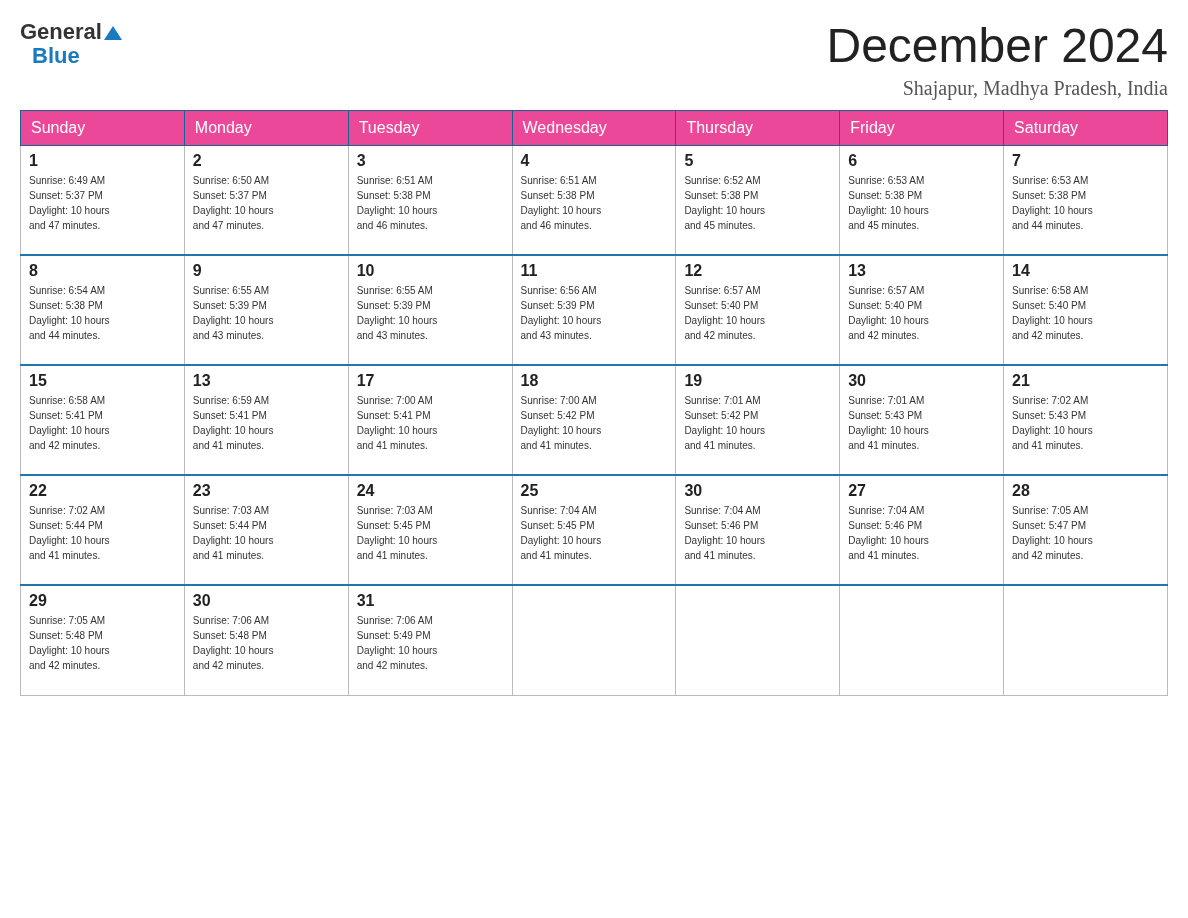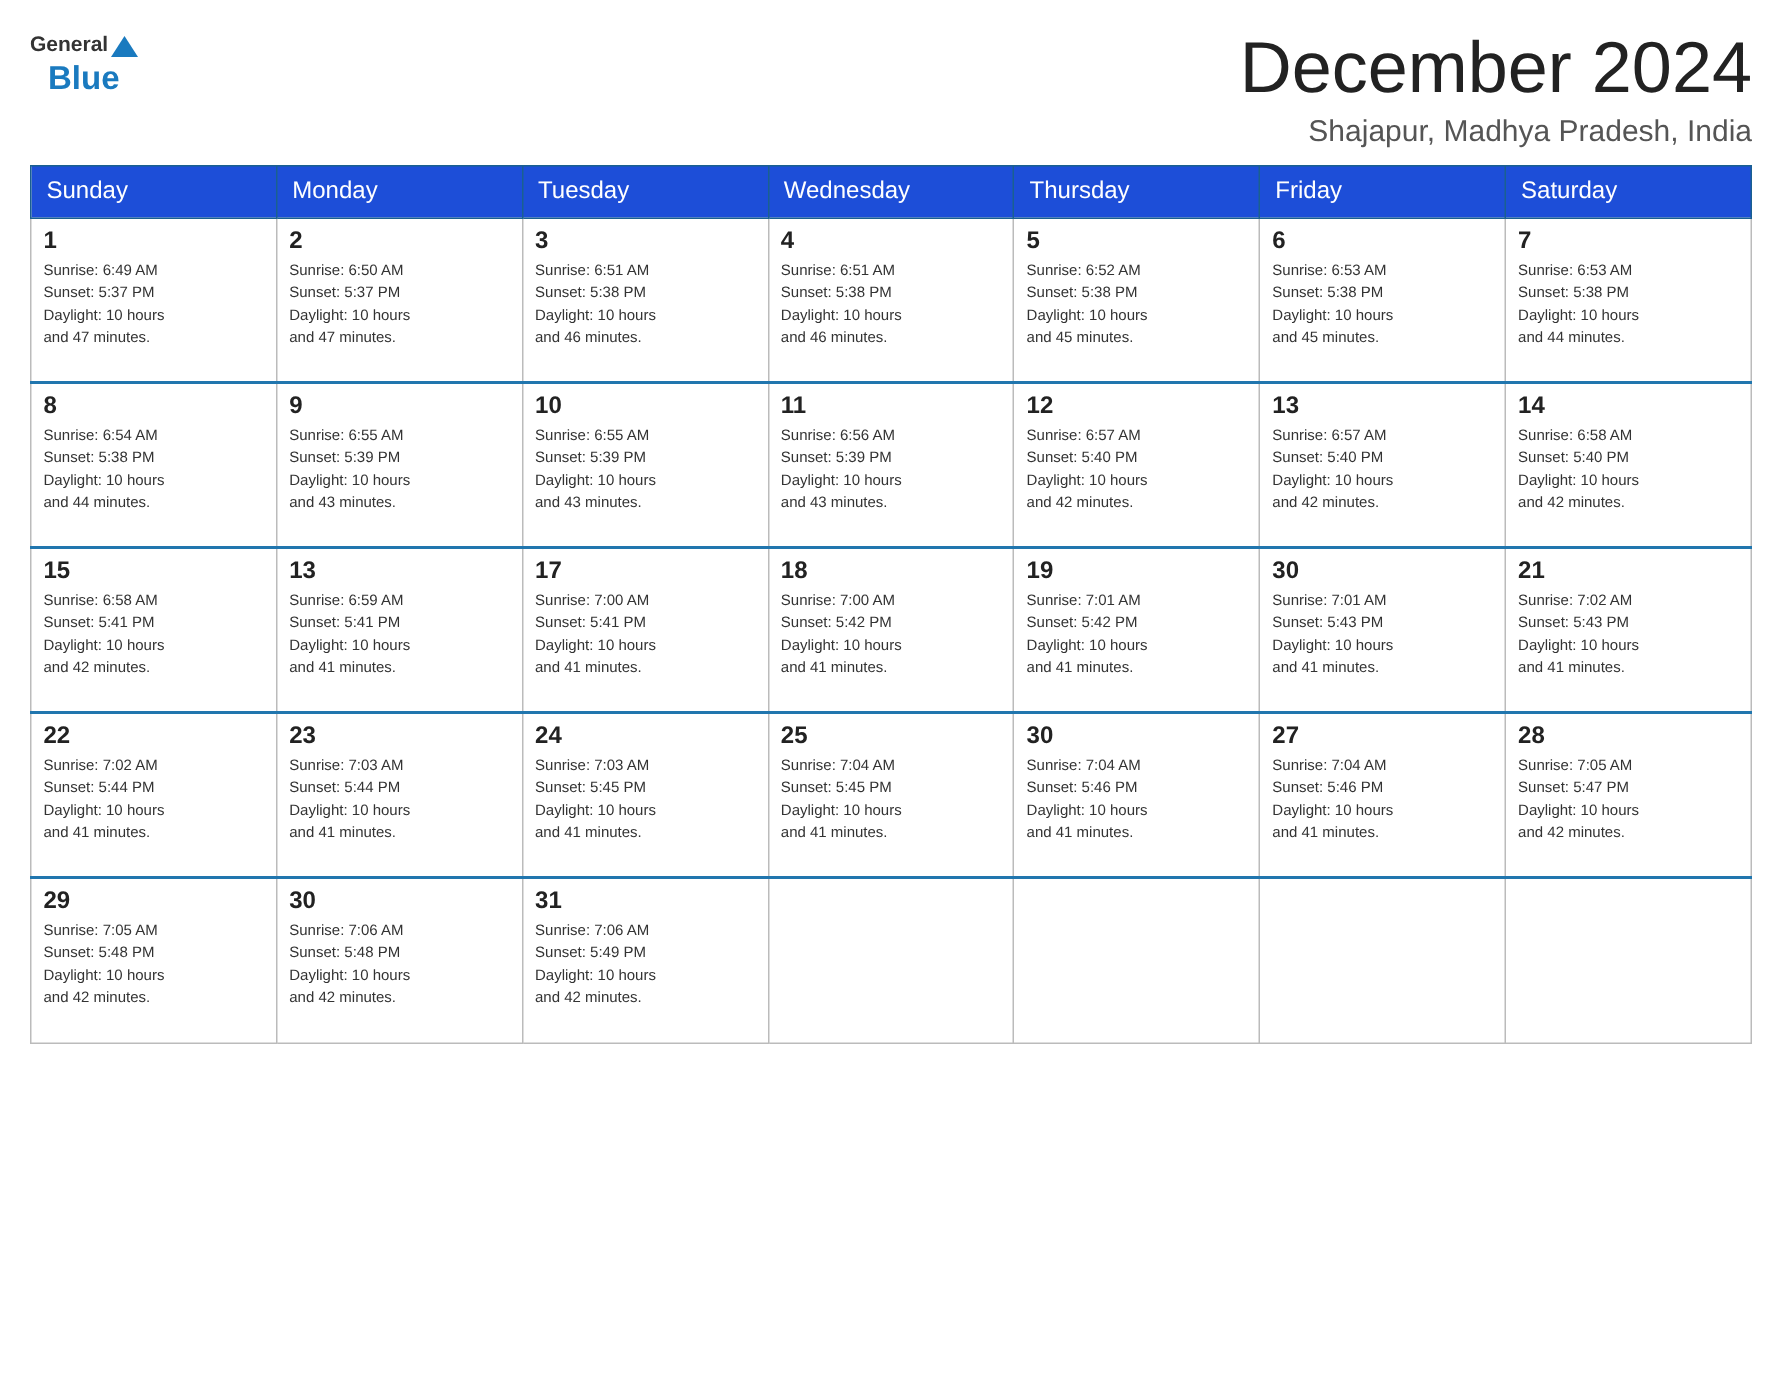--- a/index.html
+++ b/index.html
@@ -15,21 +15,21 @@
       justify-content: space-between;
       align-items: flex-start;
       margin-bottom: 10px;
     }
     .logo {
       display: flex;
       align-items: center;
       gap: 0px;
     }
     .logo-text-general {
-      font-size: 14px;
+      font-size: 22px;
       font-weight: bold;
       color: #333;
     }
     .logo-text-blue {
       font-size: 22px;
       font-weight: bold;
       color: #1a7abf;
     }
     .title-section {
       text-align: right;
@@ -37,28 +37,29 @@
     .month-title {
       font-size: 48px;
       font-weight: normal;
       color: #222;
       line-height: 1.1;
     }
     .location-title {
       font-size: 20px;
       color: #555;
       margin-top: 4px;
+      font-family: Liberation Serif, serif;
     }
     .calendar {
       width: 100%;
       border-collapse: collapse;
       border: 1px solid #999;
     }
     .calendar th {
-      background-color: #1d4ed8;
+      background-color: #ec4899;
       color: #fff;
       font-size: 16px;
       font-weight: normal;
       padding: 8px 10px;
       text-align: left;
       border: 1px solid #1a6090;
     }
     .calendar td {
       border: 1px solid #bbb;
       vertical-align: top;

